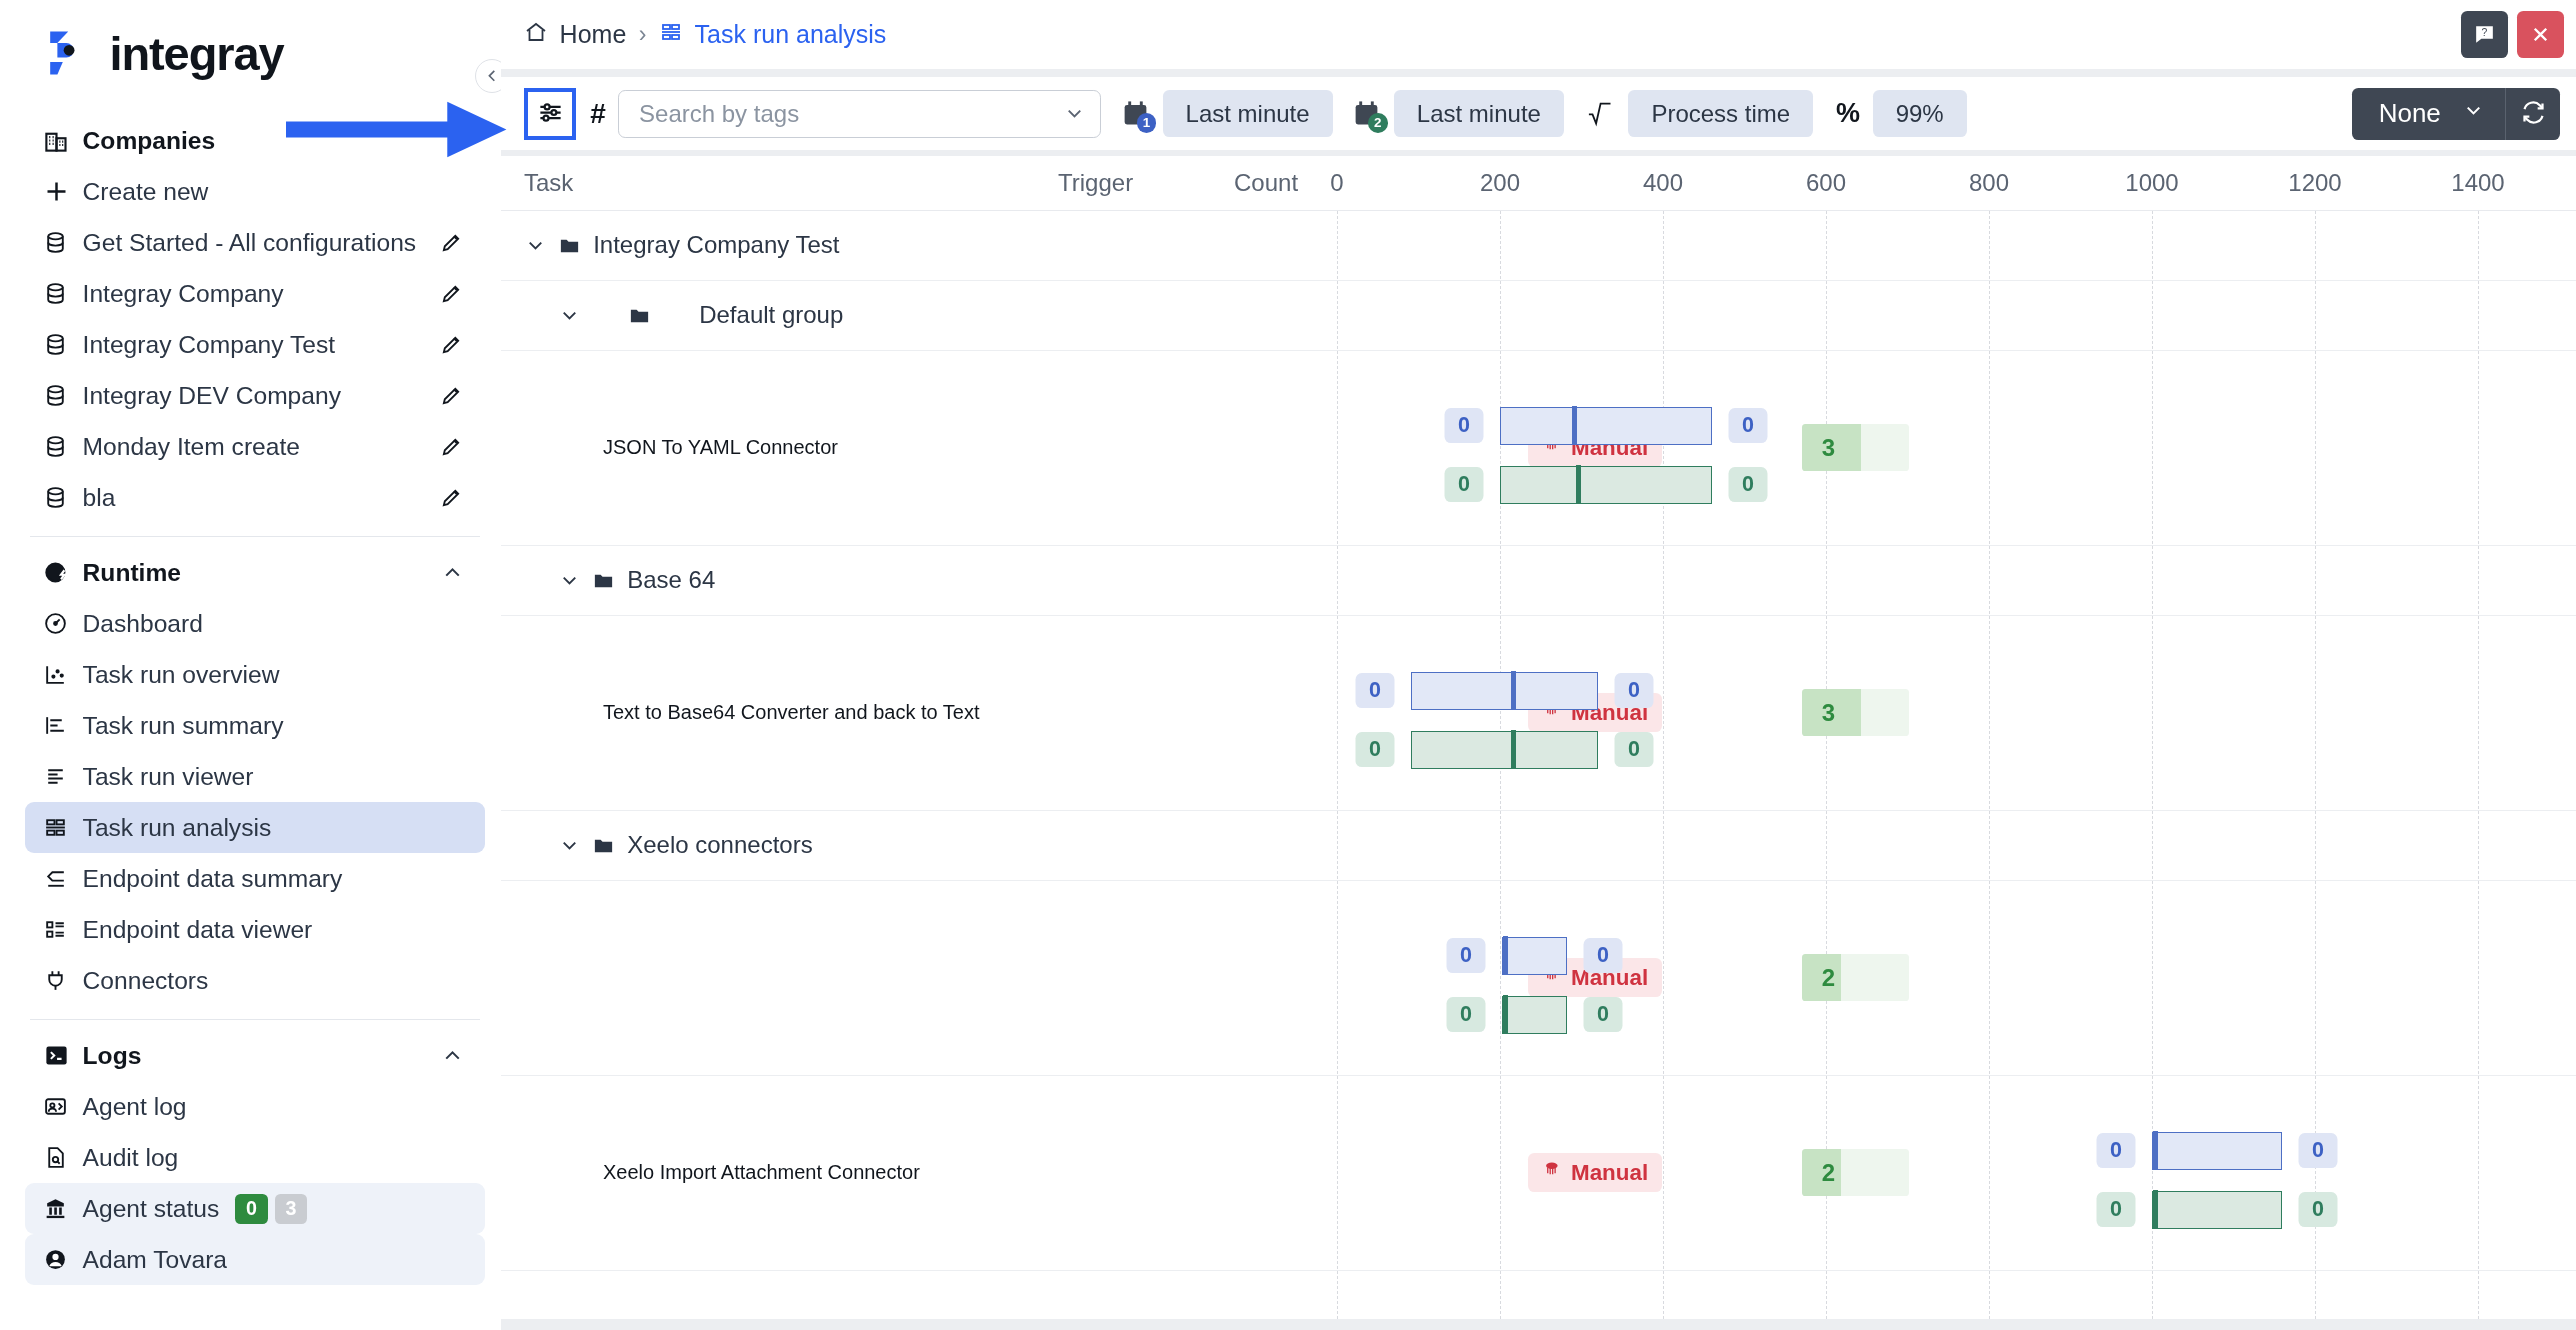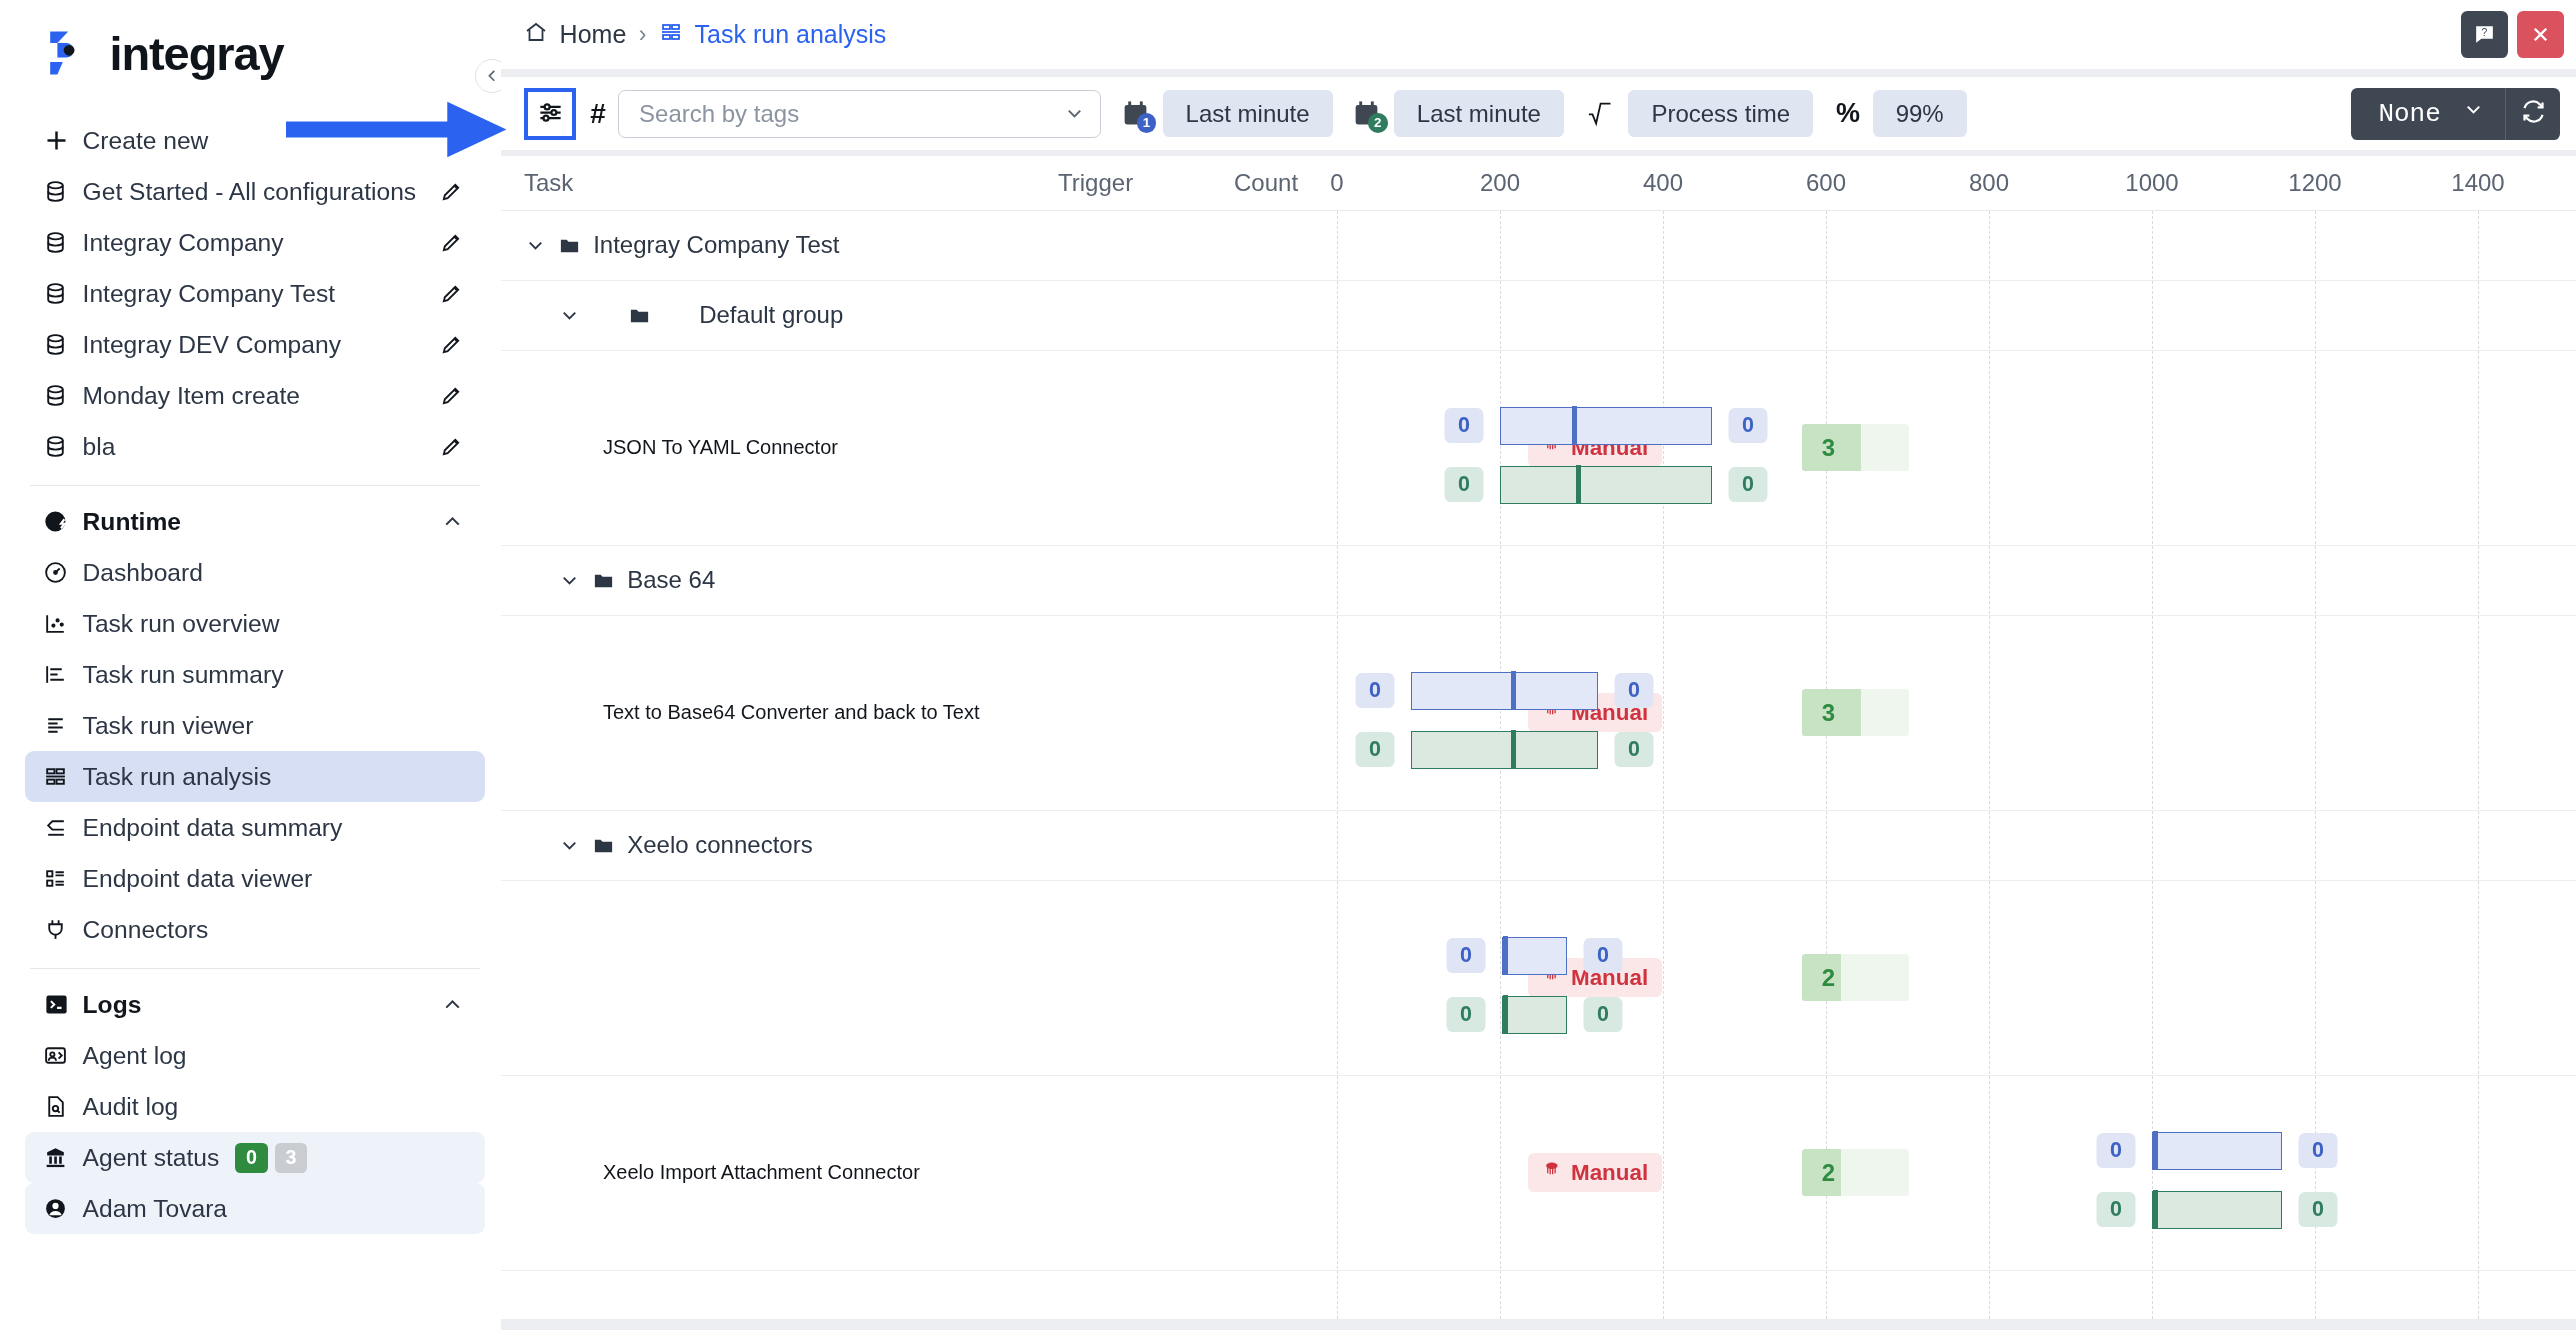--- a/index.html
+++ b/index.html
@@ -115,21 +115,21 @@
     font-size: 13.4px; color: #fff; display: flex; align-items: center; justify-content: center;
     font-weight: 700;
   }
   .pill {
     background: #dfe5f1; border-radius: 6.3px; height: 47px;
     display: flex; align-items: center; padding: 0 23px;
     font-size: 24px; color: #2c3645; margin-left: 12.5px; white-space: nowrap;
   }
   .sqrt-ico { margin-left: 23px; font-size: 27px; color: #11161d; display:flex; align-items:center; }
   .pct-ico { margin-left: 23px; font-size: 27px; font-weight: 700; color: #11161d; display:flex; align-items:center; }
-  .toolbar-right { margin-left: auto; display: flex; align-items: center; font-family: Liberation Mono, monospace; }
+  .toolbar-right { margin-left: auto; display: flex; align-items: center; }
   .none-select {
     background: #3f4753; color: #fff; height: 52px; border-radius: 6.3px 0 0 6.3px;
     display: flex; align-items: center; gap: 21.5px; padding: 0 19.7px 0 27px; font-size: 26px;
   }
   .refresh-btn {
     background: #3f4753; color: #fff; height: 52px; width: 55px; border-radius: 0 6.3px 6.3px 0;
     display: flex; align-items: center; justify-content: center;
     border-left: 0.9px solid #5a626e;
   }
 
@@ -201,20 +201,30 @@
           <path d="M16 19 h10 a8 8 0 0 1 0 16 h-10 z" fill="#2b62f0"></path>
           <path d="M8 40 h14 l-6 14 h-8 z" fill="#2b62f0"></path>
           <circle cx="29" cy="27" r="6" fill="#11161d"></circle>
         </svg>
       </span>
       <span class="logo-text">integray</span>
     </div>
 
     <div class="nav-section">
 
+      <div class="nav-item bold">
+        <span class="ico">
+          <svg width="27" height="27" viewBox="0 0 24 24" fill="none" stroke="#11161d" stroke-width="1.9">
+            <rect x="3" y="6" width="9" height="15"></rect>
+              <rect x="12" y="10" width="8" height="11"></rect>
+            <path d="M5.5 9h1M8.5 9h1M5.5 12h1M8.5 12h1M5.5 15h1M8.5 15h1M14.5 13h1M17 13h1M14.5 16h1M17 16h1"></path>
+          </svg>
+        </span>
+        <span class="lbl">Companies</span>
+      </div>
 
       <div class="nav-item">
         <span class="ico">
           <svg width="27" height="27" viewBox="0 0 24 24" stroke="#11161d" stroke-width="2.2">
               <path d="M12 4v16M4 12h16"></path>
             </svg>
         </span>
         <span class="lbl">Create new</span>
       </div>
 

